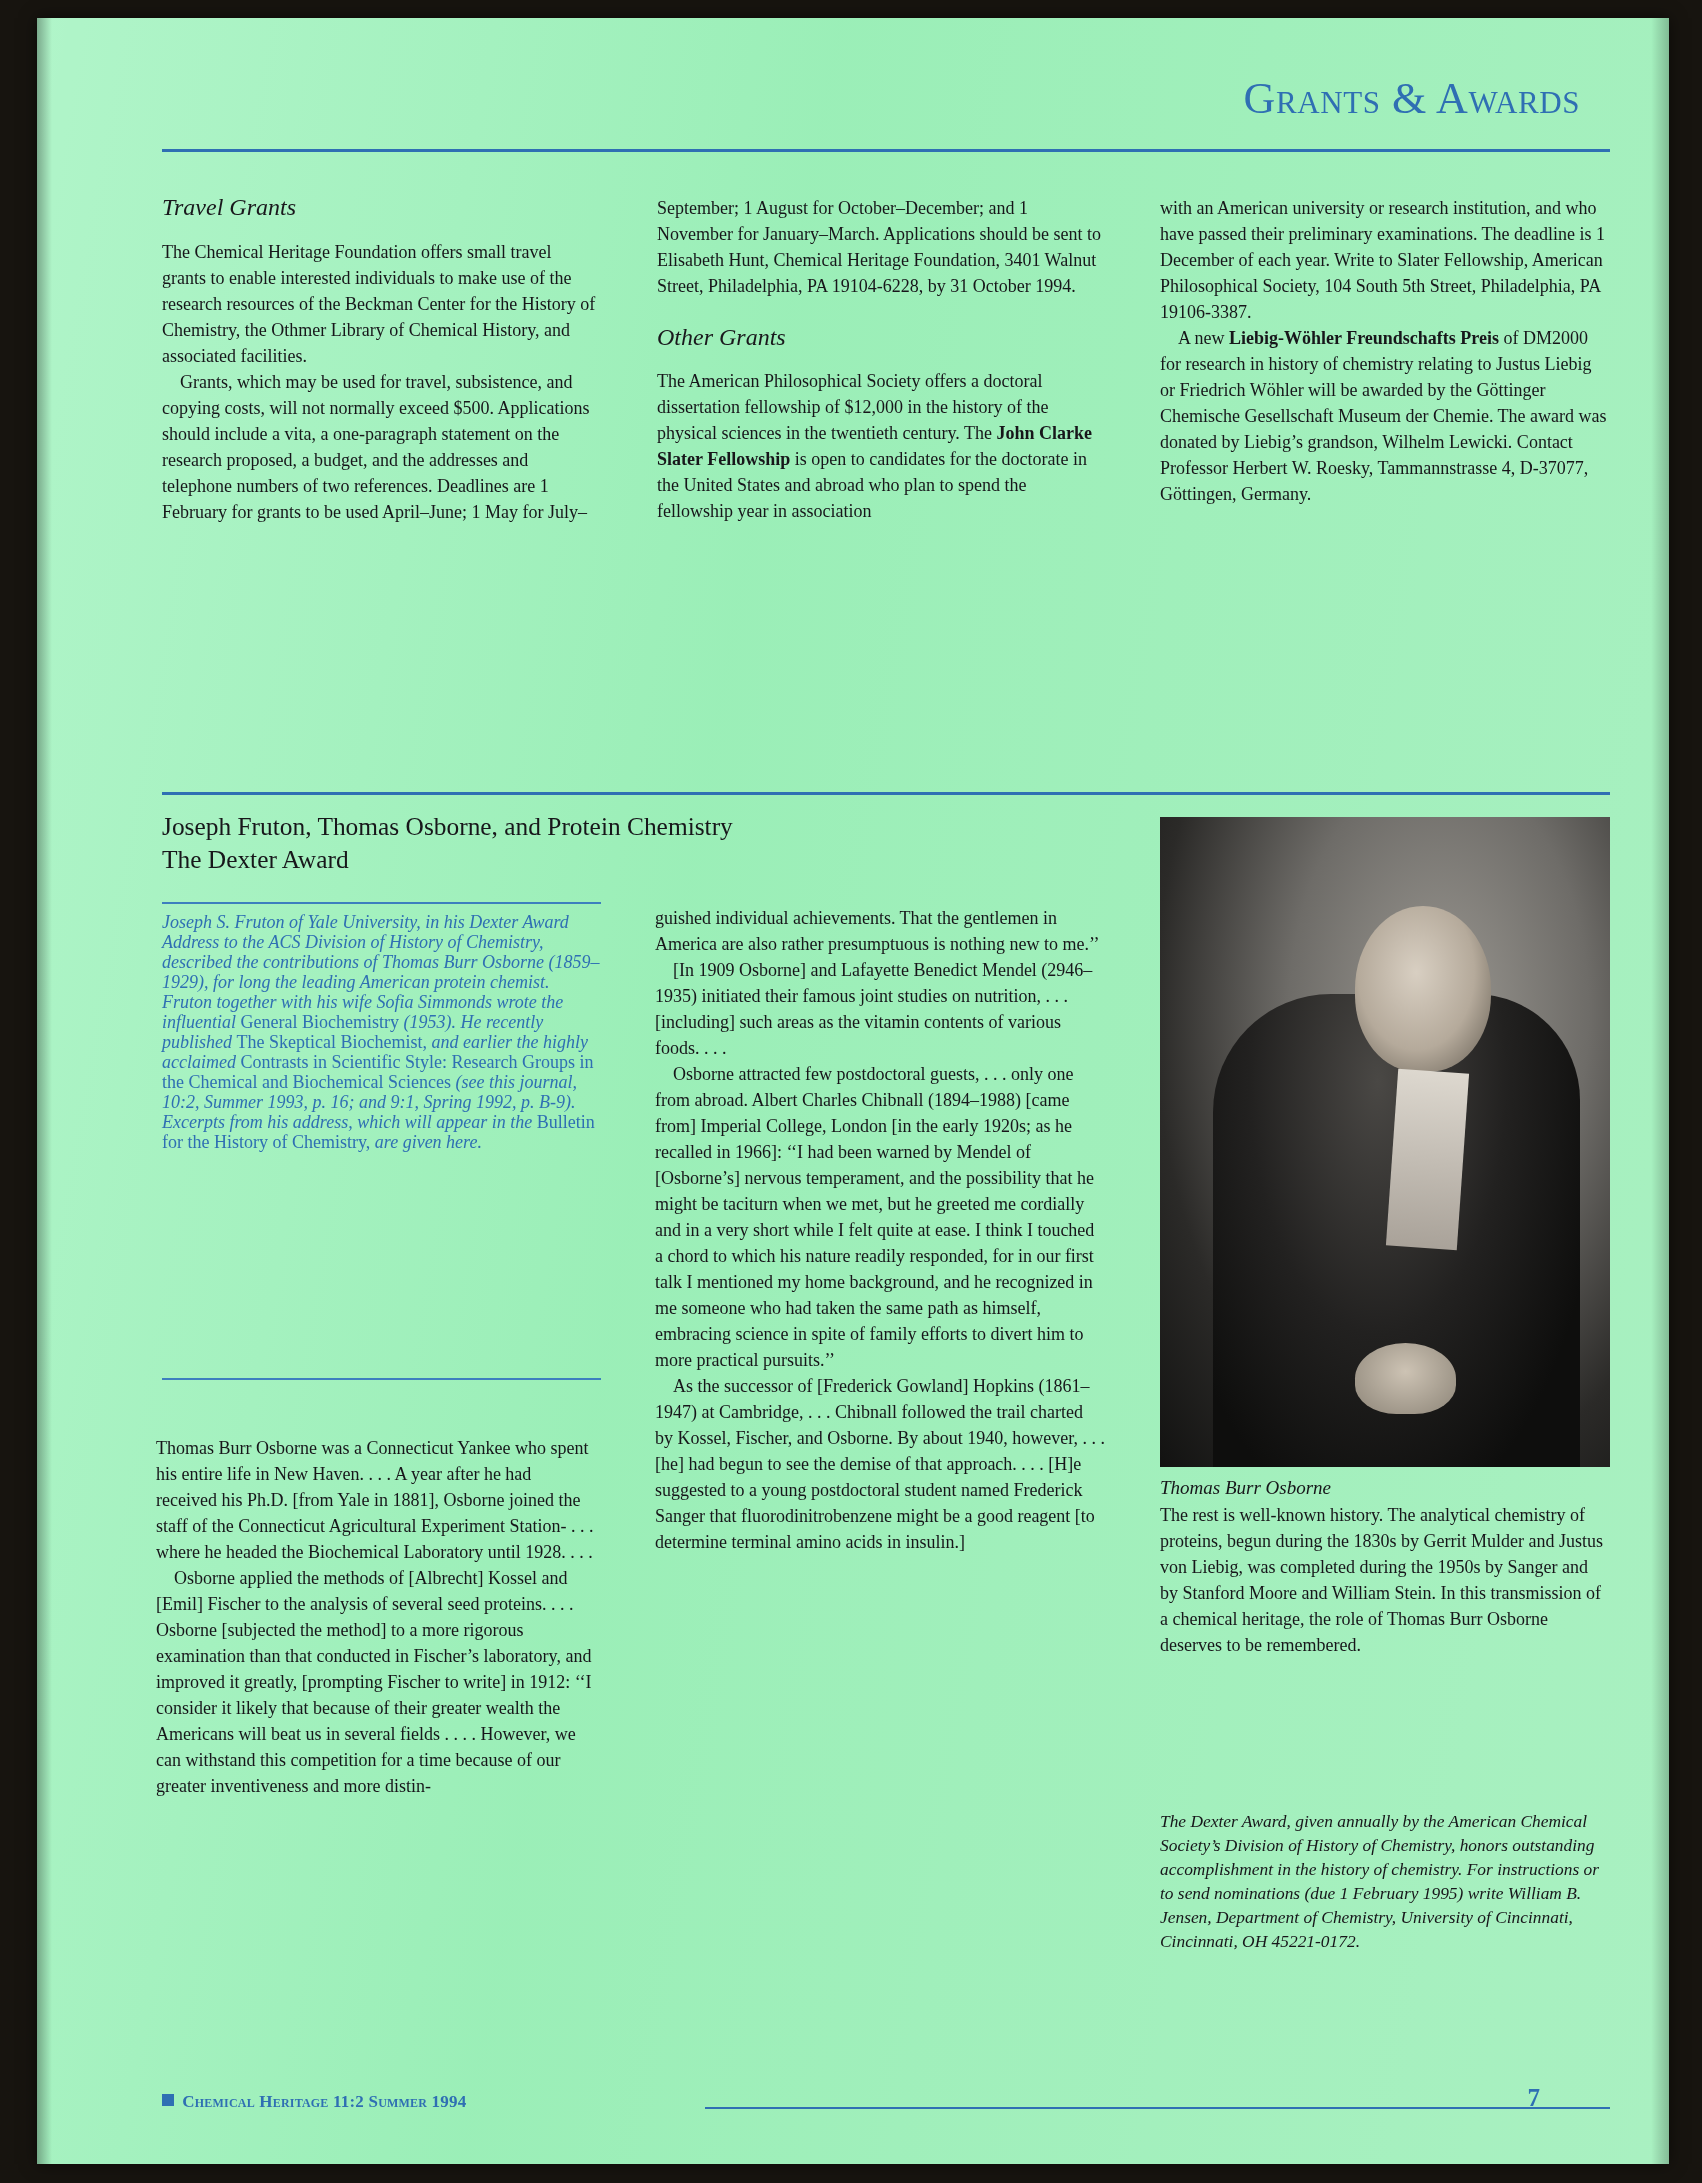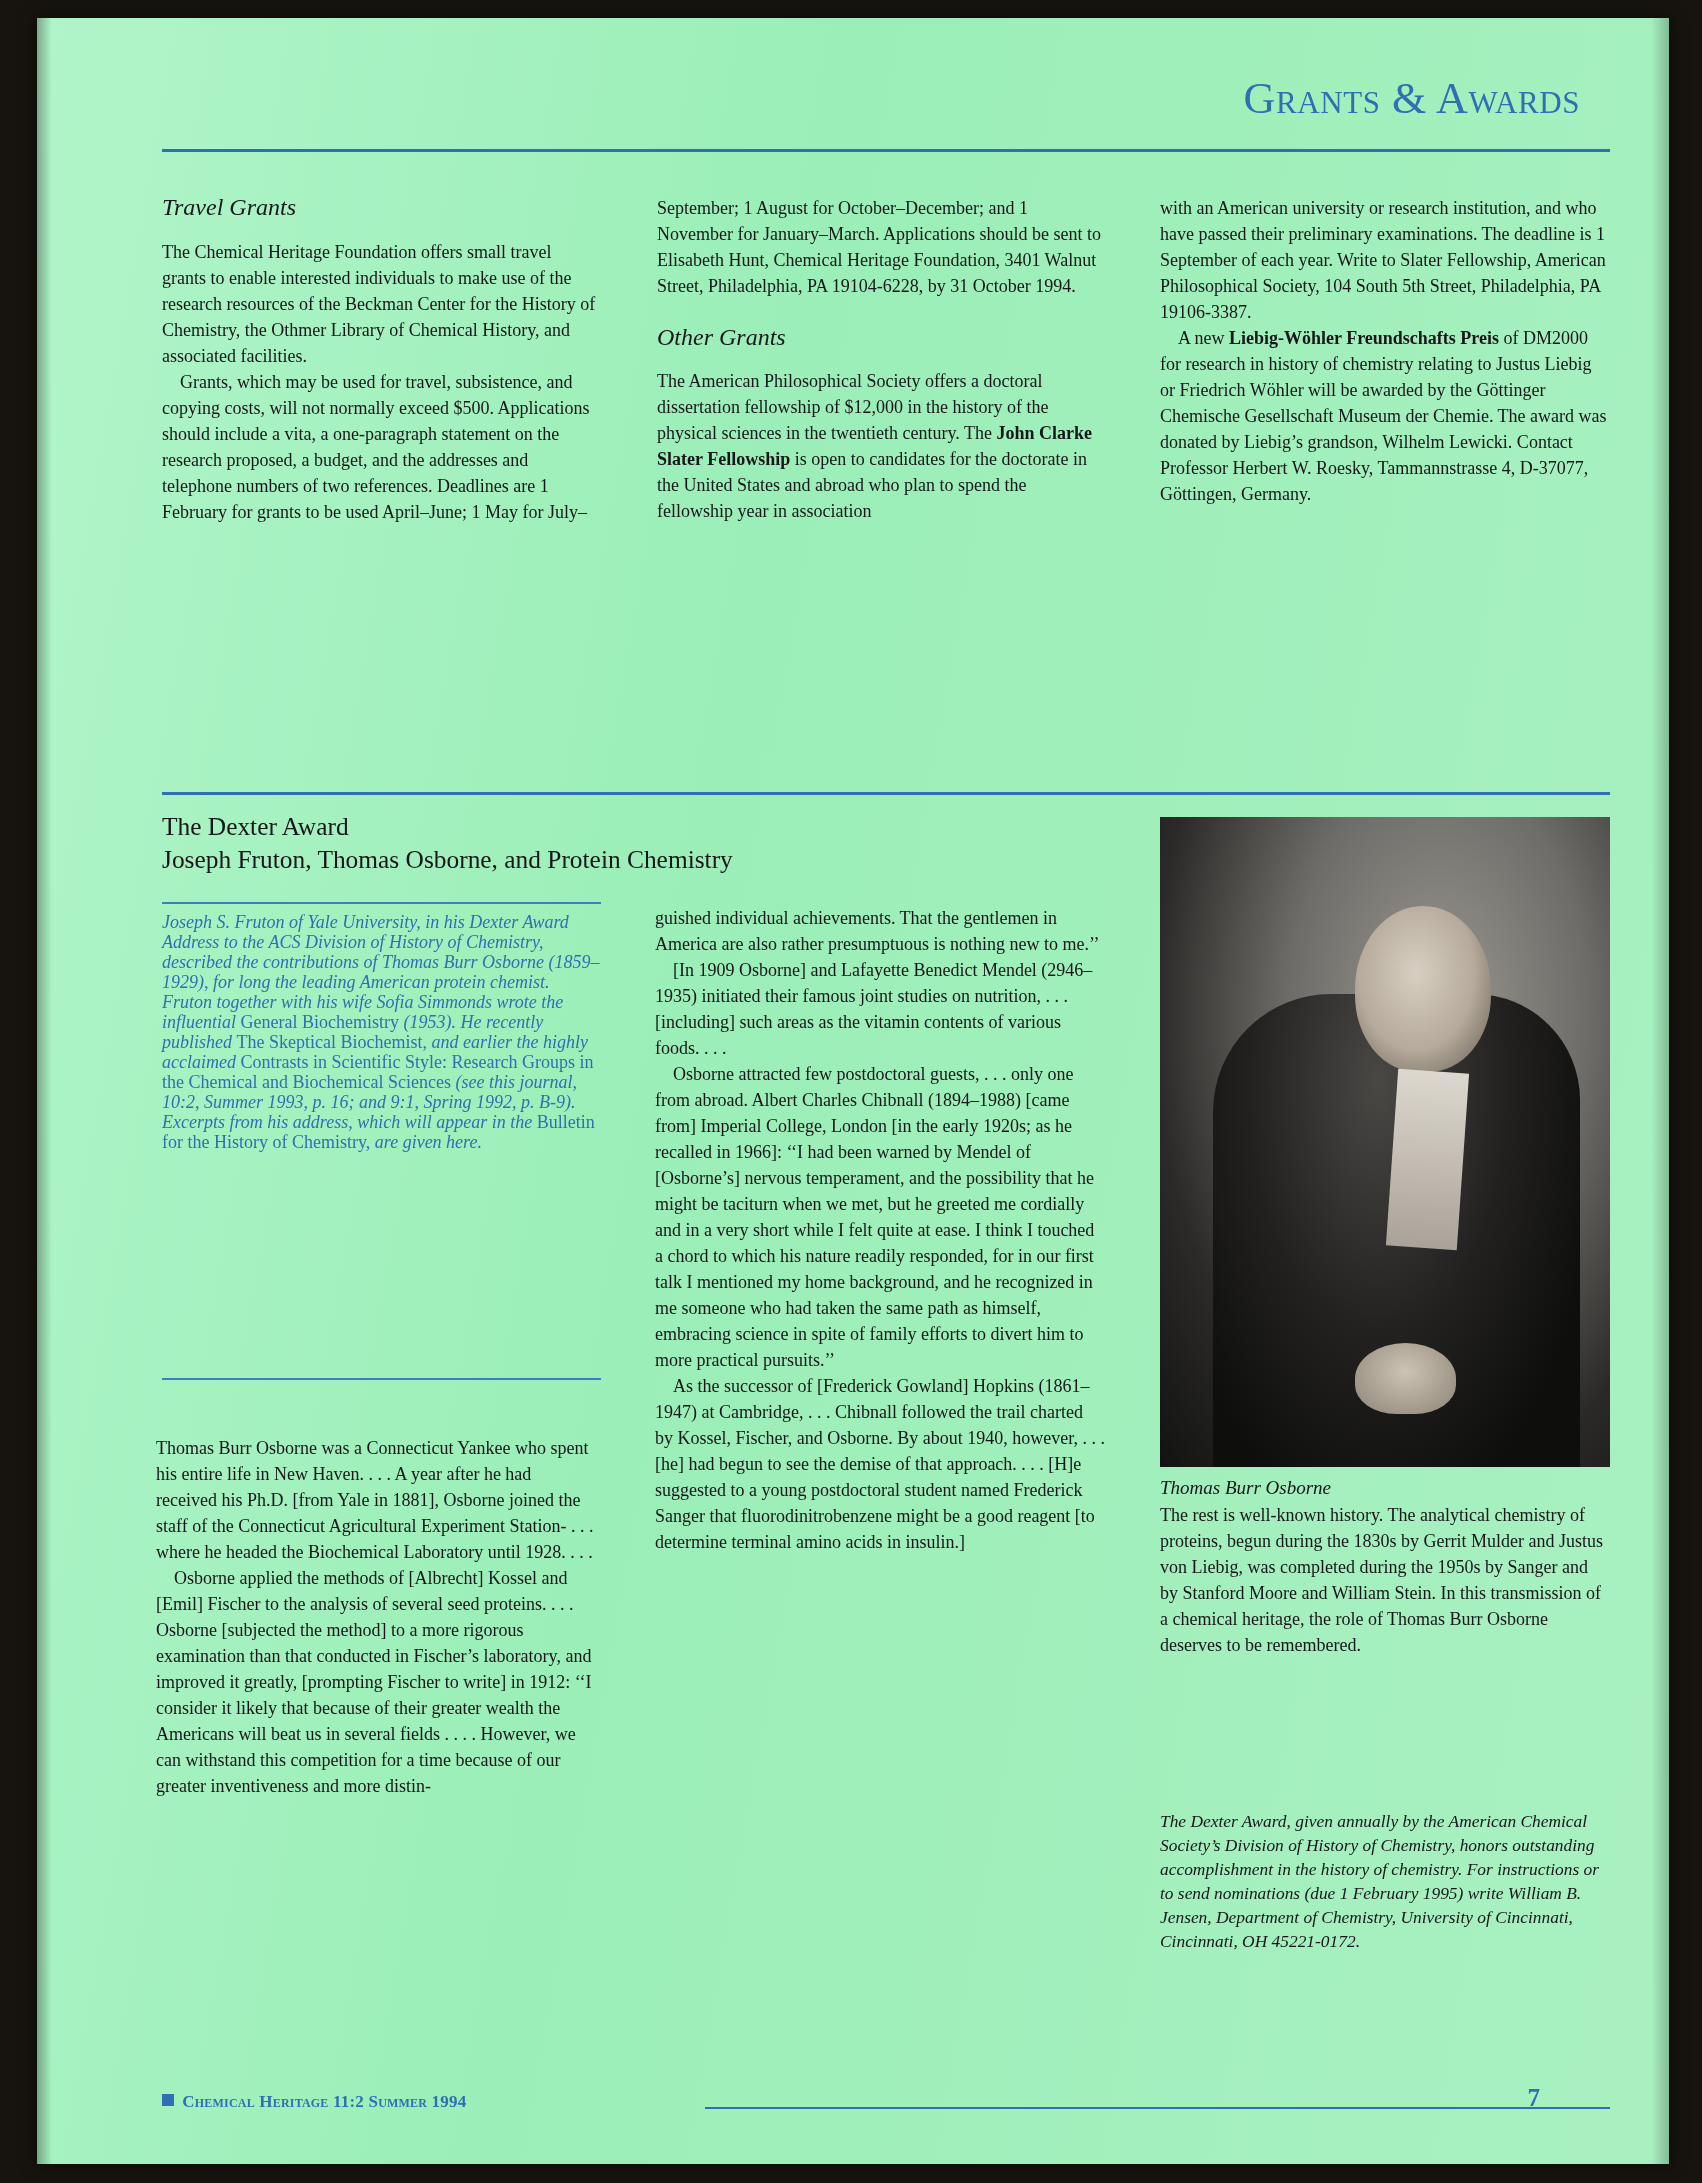--- a/index.html
+++ b/index.html
@@ -259,29 +259,29 @@
       <p>Grants, which may be used for travel, subsistence, and copying costs, will not normally exceed $500. Applications should include a vita, a one-paragraph statement on the research proposed, a budget, and the addresses and telephone numbers of two references. Deadlines are 1 February for grants to be used April–June; 1 May for July–</p>
     </div>
 
     <div class="col" id="tg-col2">
       <p>September; 1 August for October–December; and 1 November for January–March. Applications should be sent to Elisabeth Hunt, Chemical Heritage Foundation, 3401 Walnut Street, Philadelphia, PA 19104-6228, by 31 October 1994.</p>
       <div class="sec-title2">Other Grants</div>
       <p><span>The American Philosophical Society offers a doctoral dissertation fellowship of $12,000 in the history of the physical sciences in the twentieth century. The </span><b>John Clarke Slater Fellowship</b><span> is open to candidates for the doctorate in the United States and abroad who plan to spend the fellowship year in association</span></p>
     </div>
 
     <div class="col" id="tg-col3">
-      <p>with an American university or research institution, and who have passed their preliminary examinations. The deadline is 1 September of each year. Write to Slater Fellowship, American Philosophical Society, 104 South 5th Street, Philadelphia, PA 19106-3387.</p>
+      <p>with an American university or research institution, and who have passed their preliminary examinations. The deadline is 1 December of each year. Write to Slater Fellowship, American Philosophical Society, 104 South 5th Street, Philadelphia, PA 19106-3387.</p>
       <p><span>A new </span><b>Liebig-Wöhler Freundschafts Preis</b><span> of DM2000 for research in history of chemistry relating to Justus Liebig or Friedrich Wöhler will be awarded by the Göttinger Chemische Gesellschaft Museum der Chemie. The award was donated by Liebig’s grandson, Wilhelm Lewicki. Contact Professor Herbert W. Roesky, Tammannstrasse 4, D-37077, Göttingen, Germany.</span></p>
     </div>
 
     <div class="rule rule-mid"></div>
 
     <div class="dexter-head">
+      <div>Joseph Fruton, Thomas Osborne, and Protein Chemistry</div>
       <div>The Dexter Award</div>
-      <div>Joseph Fruton, Thomas Osborne, and Protein Chemistry</div>
     </div>
 
     <div class="blue-rule" id="lede-rule-top"></div>
     <div class="col" id="lede">
       <p><span>Joseph S. Fruton of Yale University, in his Dexter Award Address to the ACS Division of History of Chemistry, described the contributions of Thomas Burr Osborne (1859–1929), for long the leading American protein chemist. Fruton together with his wife Sofia Simmonds wrote the influential </span><span class="rom">General Biochemistry</span><span> (1953). He recently published </span><span class="rom">The Skeptical Biochemist,</span><span> and earlier the highly acclaimed </span><span class="rom">Contrasts in Scientific Style: Research Groups in the Chemical and Biochemical Sciences</span><span> (see this journal, 10:2, Summer 1993, p. 16; and 9:1, Spring 1992, p. B-9). Excerpts from his address, which will appear in the </span><span class="rom">Bulletin for the History of Chemistry,</span><span> are given here.</span></p>
     </div>
     <div class="blue-rule" id="lede-rule-bot"></div>
 
     <div class="col" id="dx-col1">
       <p>Thomas Burr Osborne was a Connecticut Yankee who spent his entire life in New Haven. . . . A year after he had received his Ph.D. [from Yale in 1881], Osborne joined the staff of the Connecticut Agricultural Experiment Station- . . . where he headed the Biochemical Laboratory until 1928. . . .</p>

